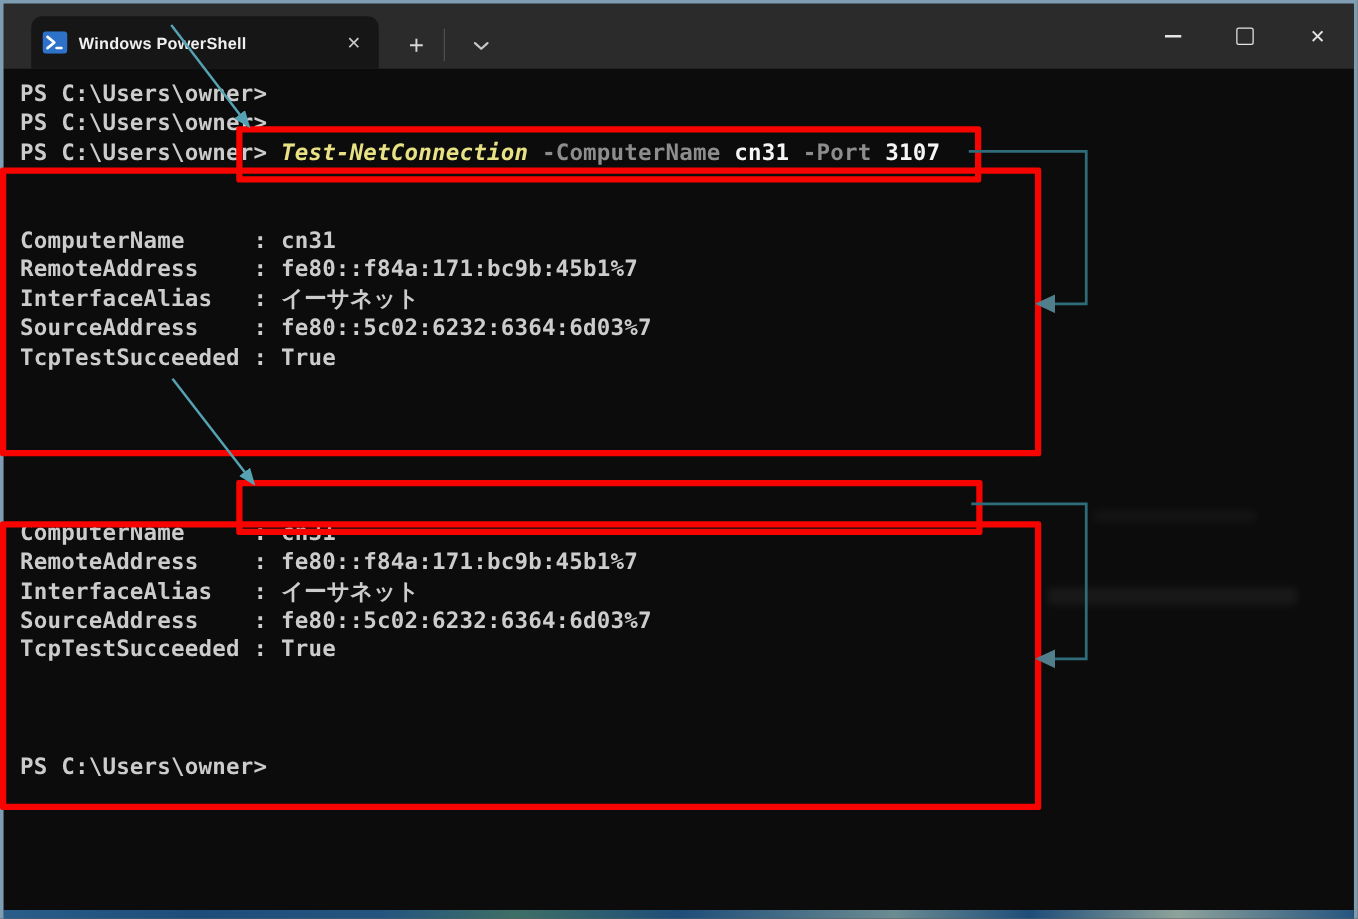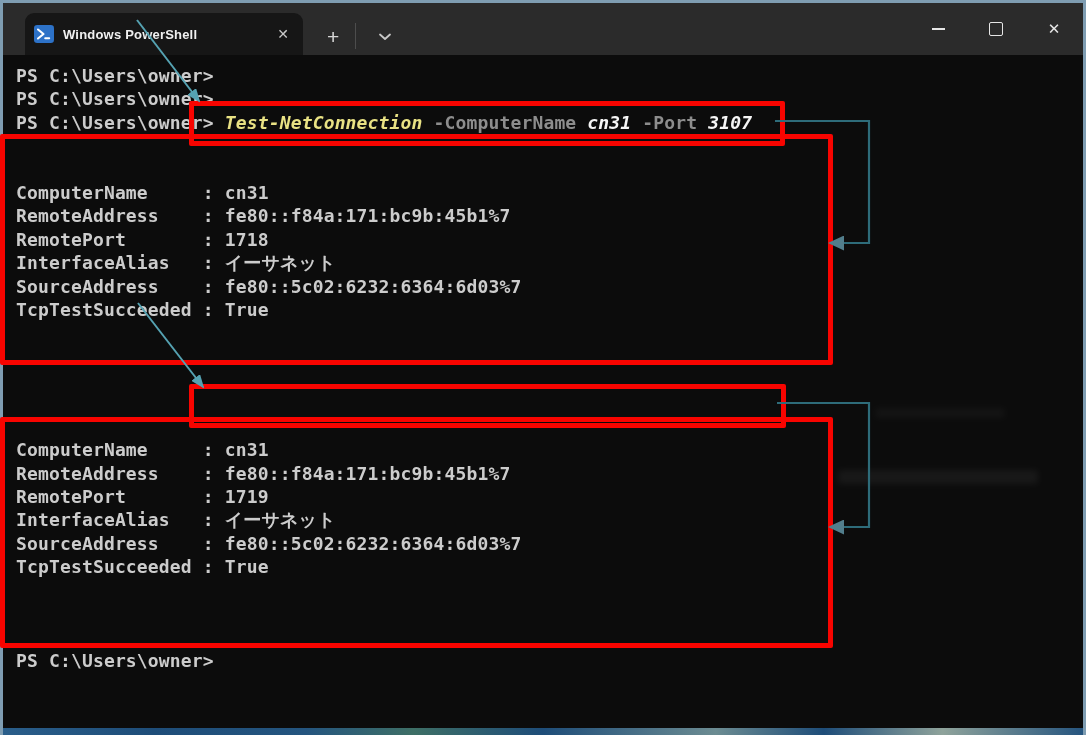--- a/index.html
+++ b/index.html
@@ -28,21 +28,21 @@
   .glyph-min{display:block;width:13px;height:2px;background:#e6e6e6;}
   .glyph-max{display:block;width:12px;height:12px;border:1.6px solid #e6e6e6;border-radius:2px;}
   .glyph-close{color:#e6e6e6;font-family:"DejaVu Sans",sans-serif;font-size:15px;line-height:1;}
   
   .terminal{flex:1;background:var(--terminal-bg);padding:9px 0 0 13px;overflow:hidden;}
   .line{height:23.4px;line-height:23.4px;font-size:18px;font-weight:bold;
         white-space:pre;letter-spacing:.15px;}
   .seg-p{color:var(--text-default);}
   .seg-cmd{color:var(--text-command);font-style:italic;}
   .seg-param{color:var(--text-parameter);}
-  .seg-arg{color:var(--text-argument);font-style:italic;}
+  .seg-arg{color:var(--text-argument);}
   .bottom-strip{height:7px;flex:0 0 7px;
     background:linear-gradient(90deg,#2a5e8a 0%,#1e4d79 14%,#24557f 28%,#3e6f66 38%,
                #1e4d79 50%,#6c8c92 66%,#1e4d79 76%,#8fa39b 87%,#26557f 100%);}
   
   .redbox{position:absolute;border:5px solid var(--annotation-red);
           border-radius:2px;pointer-events:none;}
   .box-cmd1{left:189px;top:101px;width:586px;height:35px;}
   .box-out1{left:0px;top:134px;width:823px;height:221px;}
   .box-cmd2{left:189px;top:384px;width:587px;height:34px;}
   .box-out2{left:0px;top:417px;width:823px;height:221px;}
@@ -93,32 +93,30 @@
     </div>
 
     <div class="terminal" id="terminal">
         <div class="line"><span class="seg-p">PS C:\Users\owner&gt;</span></div>
         <div class="line"><span class="seg-p">PS C:\Users\owner&gt;</span></div>
         <div class="line"><span class="seg-p">PS C:\Users\owner&gt; </span><span class="seg-cmd">Test-NetConnection </span><span class="seg-param">-ComputerName </span><span class="seg-arg">cn31 </span><span class="seg-param">-Port </span><span class="seg-arg">3107</span></div>
         <div class="line">&nbsp;</div>
         <div class="line">&nbsp;</div>
         <div class="line"><span class="seg-p">ComputerName     : cn31</span></div>
         <div class="line"><span class="seg-p">RemoteAddress    : fe80::f84a:171:bc9b:45b1%7</span></div>
-        <div class="line"><span class="seg-p">RemotePort       : 1718</span></div>
         <div class="line"><span class="seg-p">InterfaceAlias   : イーサネット</span></div>
         <div class="line"><span class="seg-p">SourceAddress    : fe80::5c02:6232:6364:6d03%7</span></div>
         <div class="line"><span class="seg-p">TcpTestSucceeded : True</span></div>
         <div class="line">&nbsp;</div>
         <div class="line">&nbsp;</div>
         <div class="line">&nbsp;</div>
         <div class="line">&nbsp;</div>
         <div class="line">&nbsp;</div>
         <div class="line"><span class="seg-p">ComputerName     : cn31</span></div>
         <div class="line"><span class="seg-p">RemoteAddress    : fe80::f84a:171:bc9b:45b1%7</span></div>
-        <div class="line"><span class="seg-p">RemotePort       : 1719</span></div>
         <div class="line"><span class="seg-p">InterfaceAlias   : イーサネット</span></div>
         <div class="line"><span class="seg-p">SourceAddress    : fe80::5c02:6232:6364:6d03%7</span></div>
         <div class="line"><span class="seg-p">TcpTestSucceeded : True</span></div>
         <div class="line">&nbsp;</div>
         <div class="line">&nbsp;</div>
         <div class="line">&nbsp;</div>
         <div class="line"><span class="seg-p">PS C:\Users\owner&gt;</span></div>
       </div>
 
     <div class="bottom-strip"></div>

